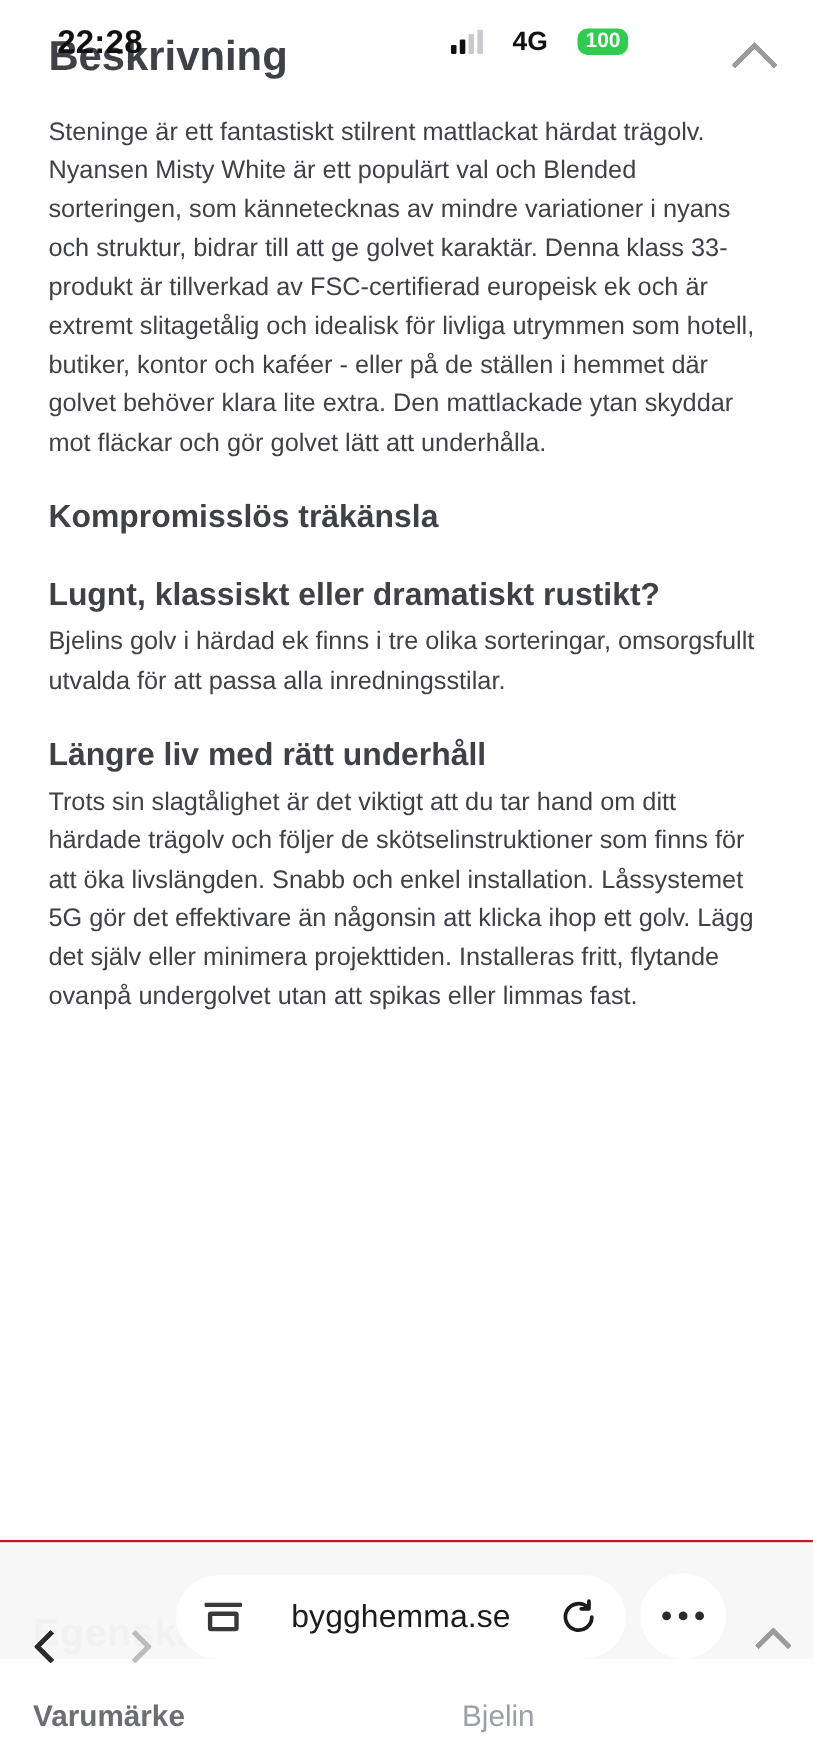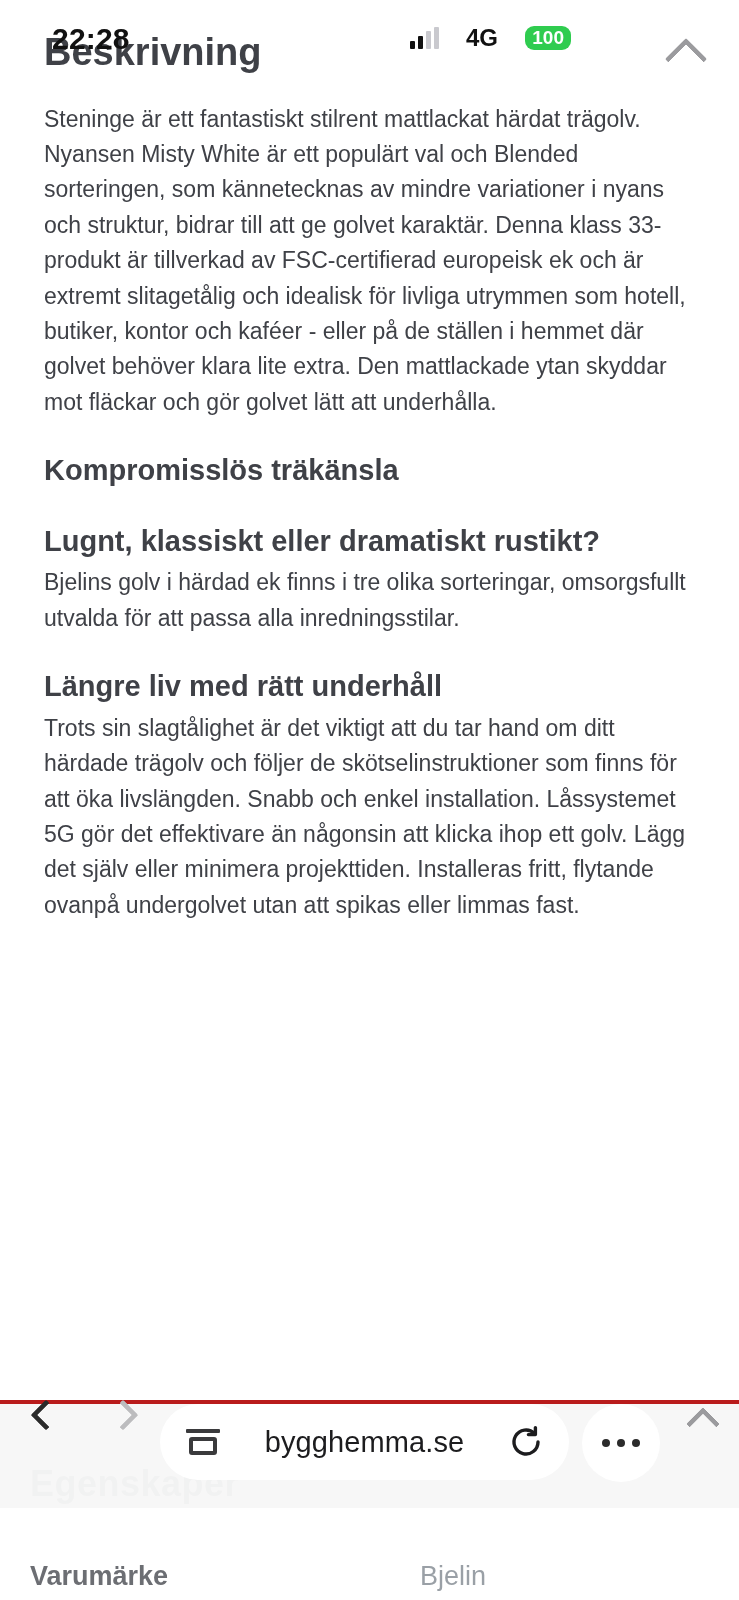--- a/index.html
+++ b/index.html
@@ -120,21 +120,21 @@
     color: #9fa1a6;
     position: absolute;
     left: 30px;
     bottom: 95px;
     letter-spacing: 0.5px;
     white-space: nowrap;
   }
   .spec-row {
     position: absolute;
     left: 30px;
-    bottom: 8px;
+    bottom: 24px;
     width: 680px;
     display: flex;
   }
   .spec-key {
     width: 390px;
     font-size: 27px;
     font-weight: 700;
     color: #6c6e73;
   }
   .spec-val {
@@ -143,23 +143,23 @@
   }
 
   
   .browser-bar {
     position: absolute;
     left: 0;
     bottom: 92px;
     width: 739px;
     height: 108px;
     background: rgba(247,247,247,0.94);
-    border-top: 4px solid #b91c1c;
-    display: flex;
-    align-items: flex-start;
+    border-top: 2px solid #b91c1c;
+    display: flex;
+    align-items: flex-end;
     z-index: 30;
   }
   .bb-back {
     width: 92px;
     display: flex;
     align-items: center;
     justify-content: center;
   }
   .chev-left {
     width: 22px; height: 22px;

